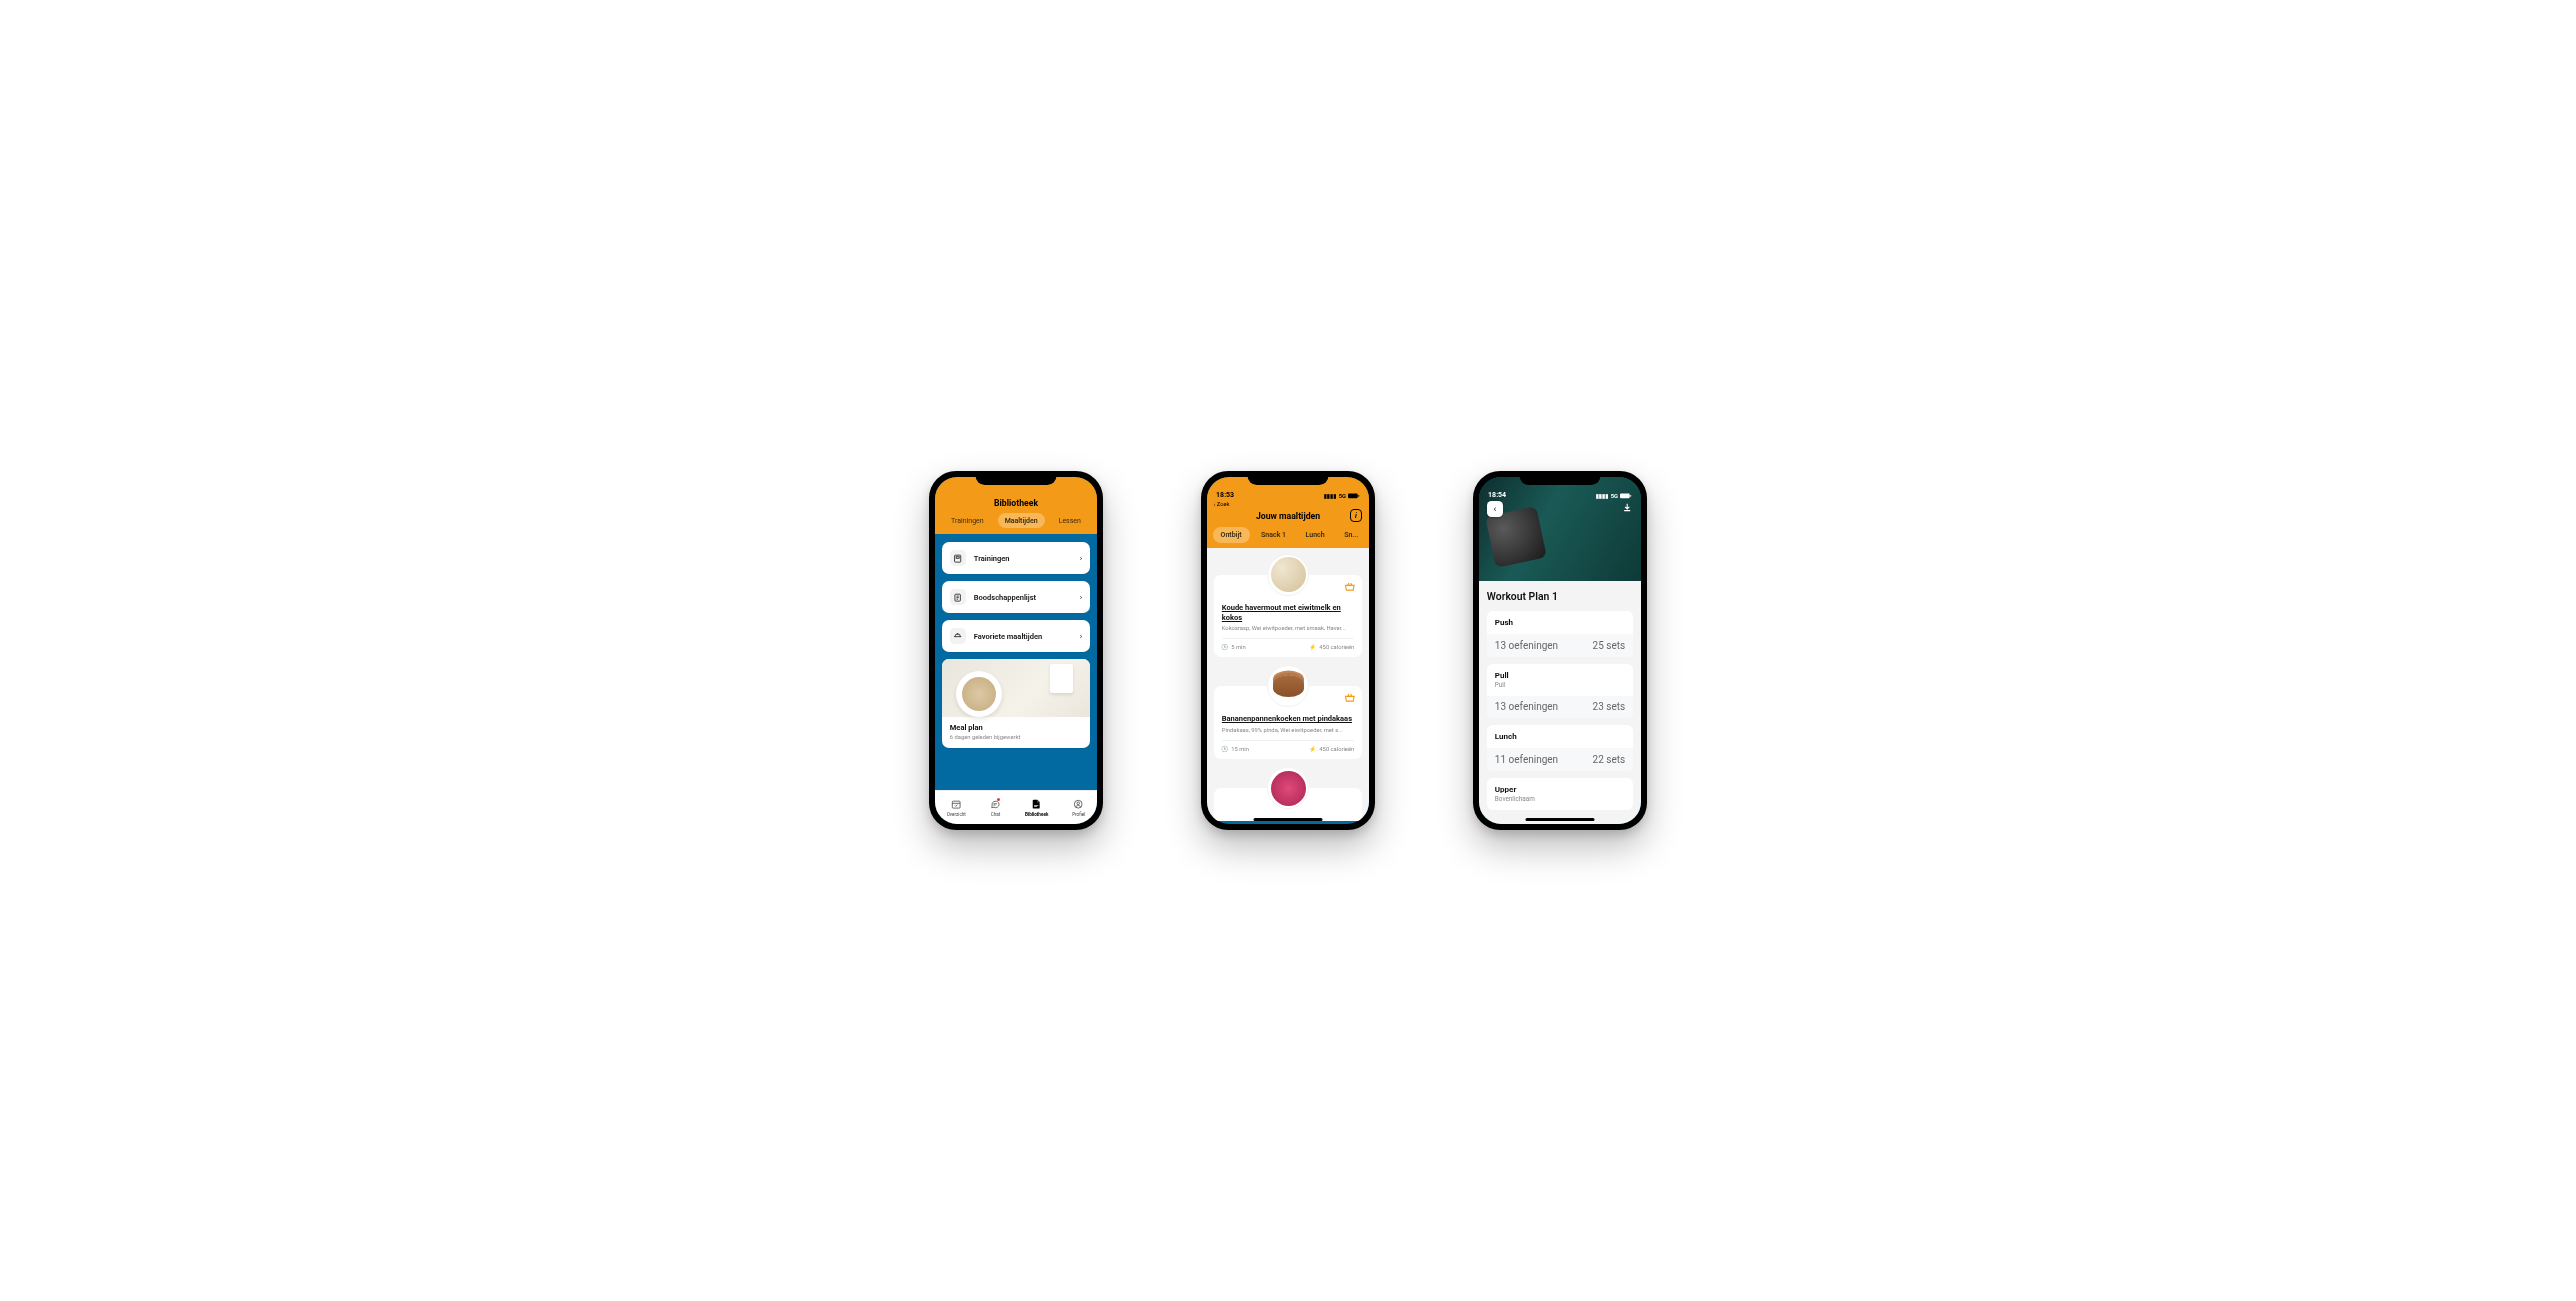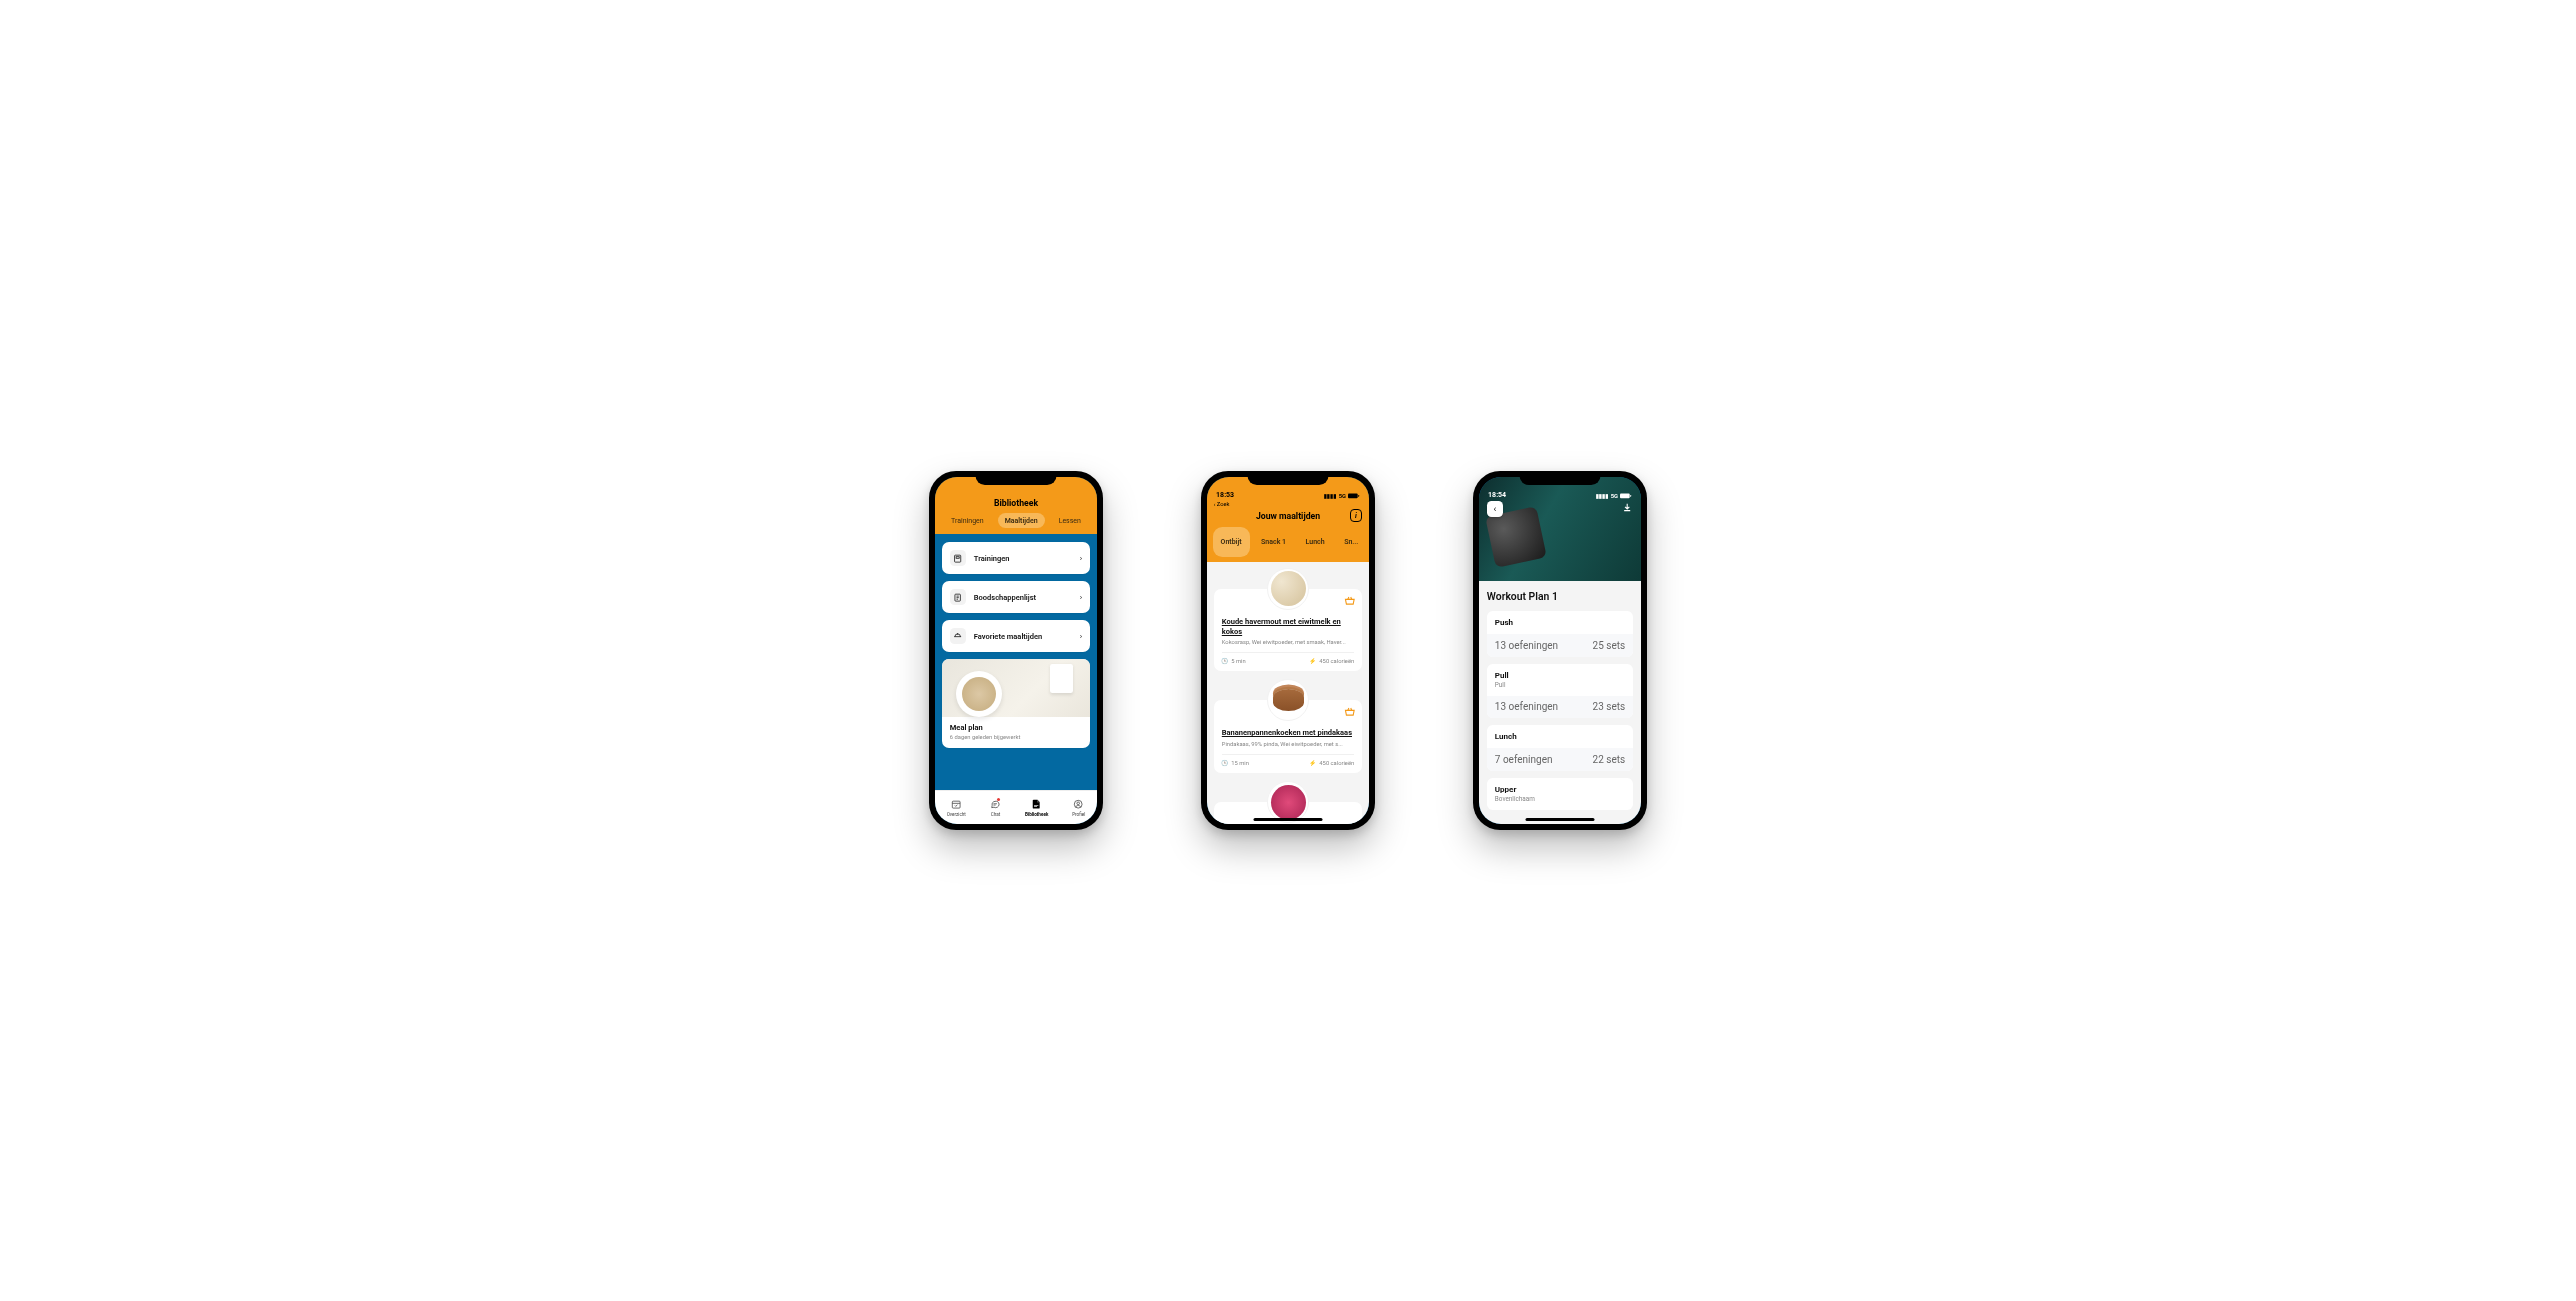--- a/index.html
+++ b/index.html
@@ -35,21 +35,21 @@
 
   
   .p2-statusbar { background: #f49a19; height: 23px; display: flex; justify-content: space-between; align-items: flex-end; padding: 0 9.3px 1.2px; font-size: 7px; font-weight: 700; color: #000; }
   .p2-status-right { display: flex; align-items: center; gap: 2.3px; font-size: 5.8px; font-weight:700;}
   .p2-nav { background: #f49a19; padding: 1.2px 7px 0; }
   .p2-back { font-size: 5.8px; color: #000; display:flex; align-items:center; gap:1.2px;}
   .p2-title-row { display: flex; align-items: center; justify-content: space-between; padding: 2.3px 0 4.6px; }
   .p2-title { flex:1; text-align:center; font-size: 8.7px; font-weight: 700; color: #000;}
   .p2-info { width: 12.7px; height: 12.7px; border: 1.2px solid #000; border-radius: 4px; display:flex; align-items:center; justify-content:center; font-size:7px; font-weight:700; font-style:italic;}
   .p2-pills { display: flex; gap: 3.5px; padding: 0 5.8px 5.8px; background:#f49a19; overflow:hidden;}
-  .p2-pill { font-size: 7px; font-weight:600; color: #3a2b12; padding: 11px 8px; border-radius: 9.3px; white-space:nowrap;}
+  .p2-pill { font-size: 7px; font-weight:600; color: #3a2b12; padding: 4px 8px; border-radius: 9.3px; white-space:nowrap;}
   .p2-pill.active { background: #f8b858; }
   .p2-body { padding: 3.5px 7px; height: calc(100% - 75px); overflow:hidden; background:#f4f4f4;}
   .p2-card { background: #fff; border-radius: 7px; padding: 28px 8px 7px; margin-bottom: 29px; position: relative; }
   .p2-imgcircle { width: 42px; height: 42px; border-radius: 50%; background: #fff; border: 1.2px solid #f2f2f2; position: absolute; top: -21px; left: 50%; transform: translateX(-50%); overflow:hidden; display:flex; align-items:center; justify-content:center;}
   .p2-oatmeal { width:35px; height:35px; border-radius:50%; background: radial-gradient(circle at 30% 30%,#f0e6d0,#d4c19a);}
   .p2-pancakes { width:31px; height:22px; background: linear-gradient(#a66a3c,#8a5128); border-radius: 50%/40%; box-shadow: 0 -2.3px 0 #b47848, 0 -4.6px 0 #c2865a;}
   .p2-smoothie { width:35px;height:35px;border-radius:50%; background: radial-gradient(circle,#e04a7a,#a82352);}
   .p2-basket { position: absolute; right: 7px; top: 5.8px; color: #f49a19; width:11.6px; height:11.6px;}
   .p2-mtitle { font-size: 7.5px; font-weight: 700; color: #111; line-height:1.3;text-decoration:underline;}
   .p2-msub { font-size: 5.8px; color: #888; margin-top: 2.3px; white-space:nowrap; overflow:hidden; text-overflow:ellipsis;}
@@ -350,21 +350,21 @@
           <span>13 oefeningen</span>
           <span>23 sets</span>
         </div>
       </div>
 
       <div class="p3-card">
         <div class="p3-chead">
           <div class="p3-cname">Lunch</div>
         </div>
         <div class="p3-cfoot">
-          <span>7 oefeningen</span>
+          <span>11 oefeningen</span>
           <span>22 sets</span>
         </div>
       </div>
 
       <div class="p3-card">
         <div class="p3-chead" style="padding-bottom:7px;">
           <div class="p3-cname">Upper</div>
           <div class="p3-csub">Bovenlichaam</div>
         </div>
       </div>

